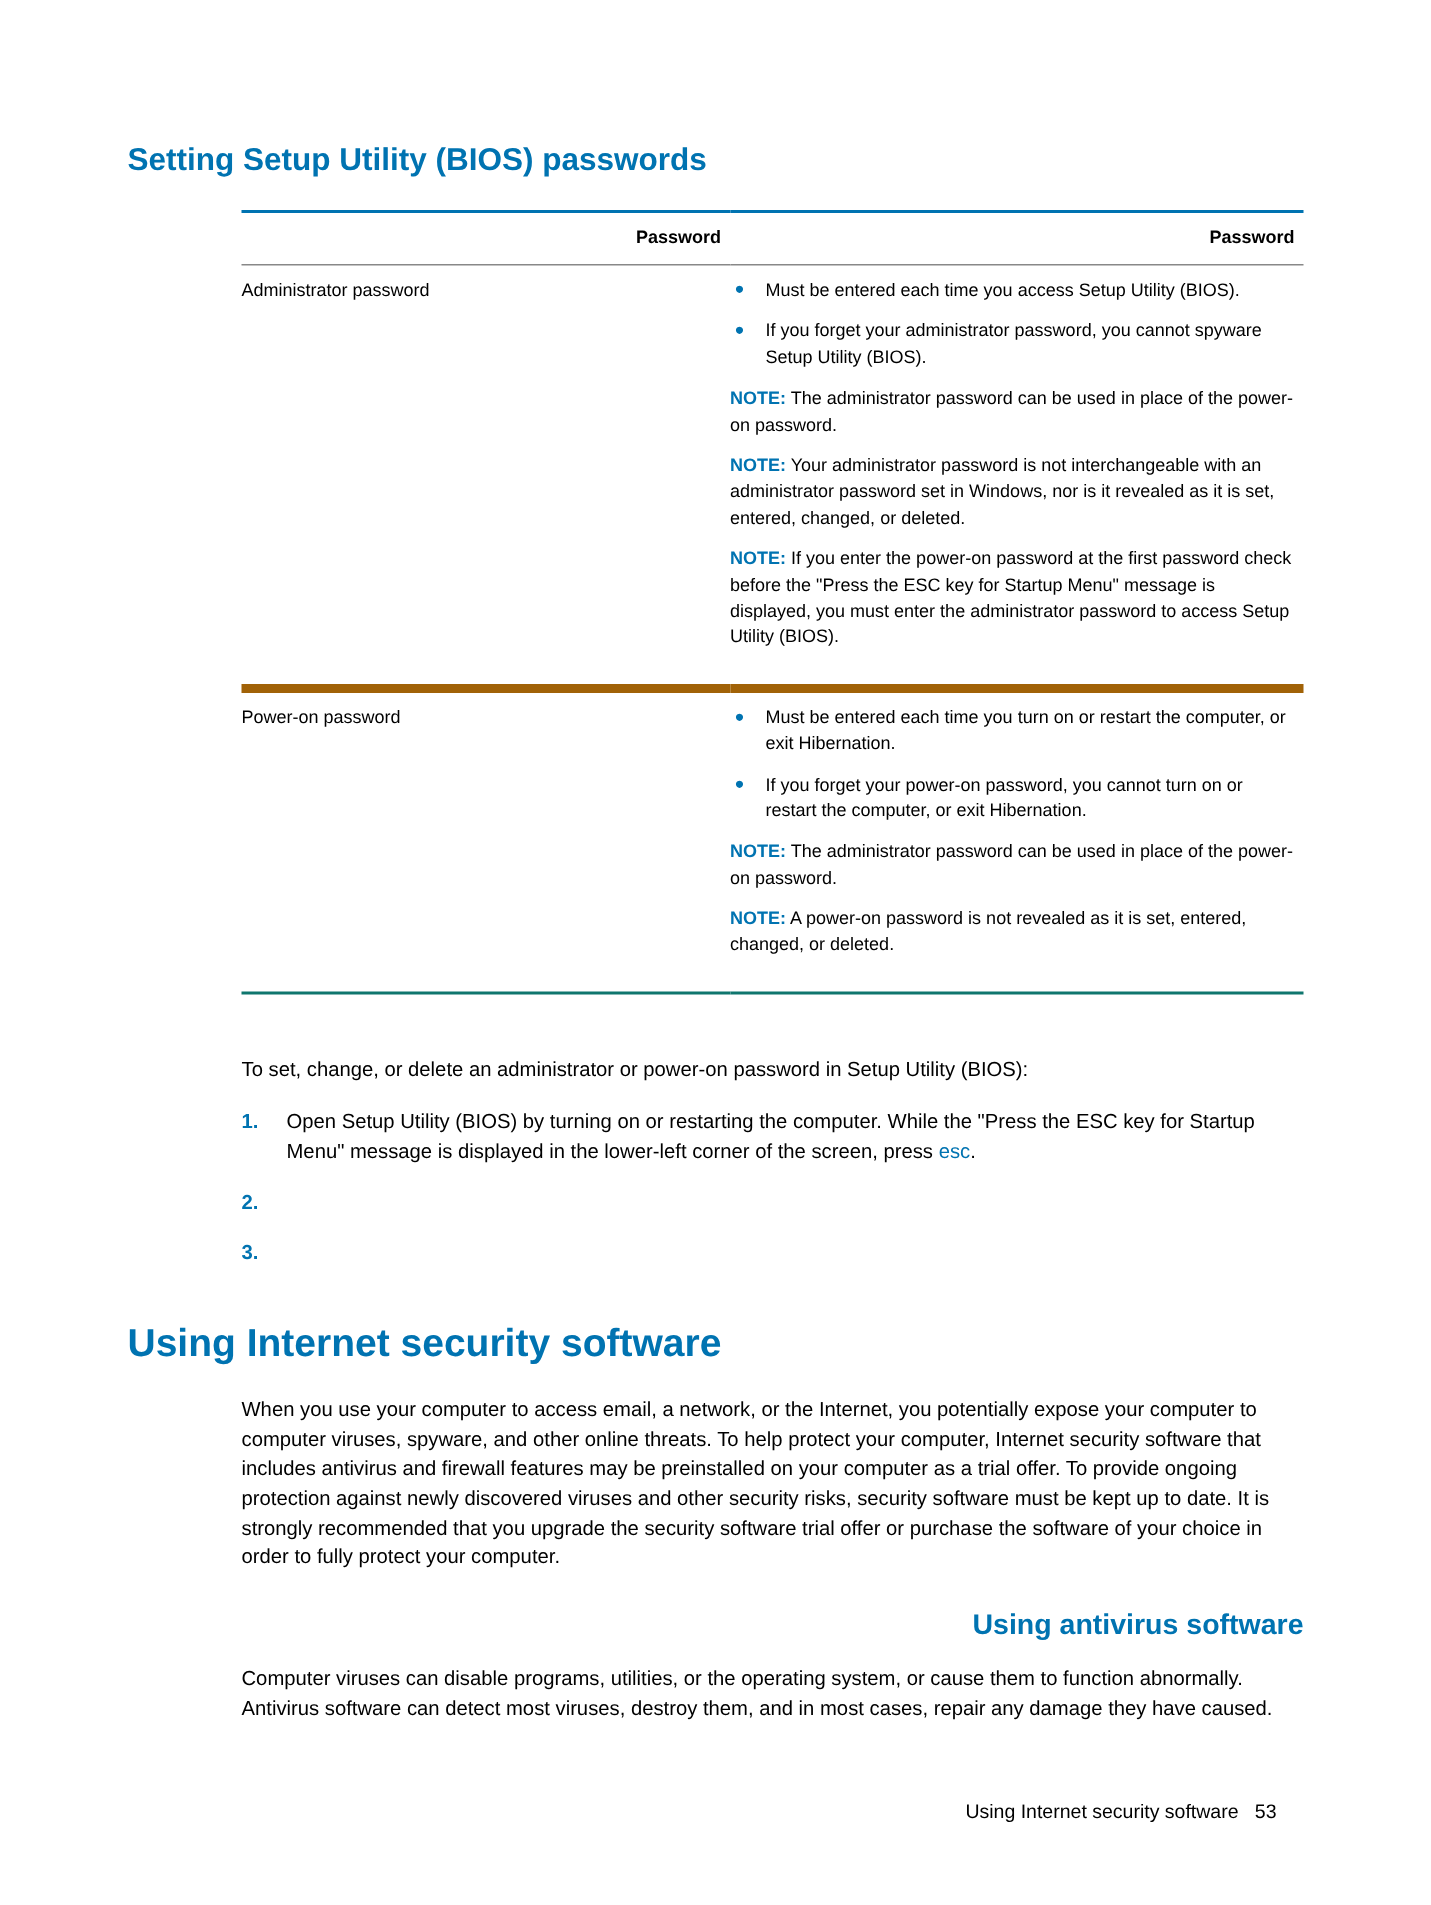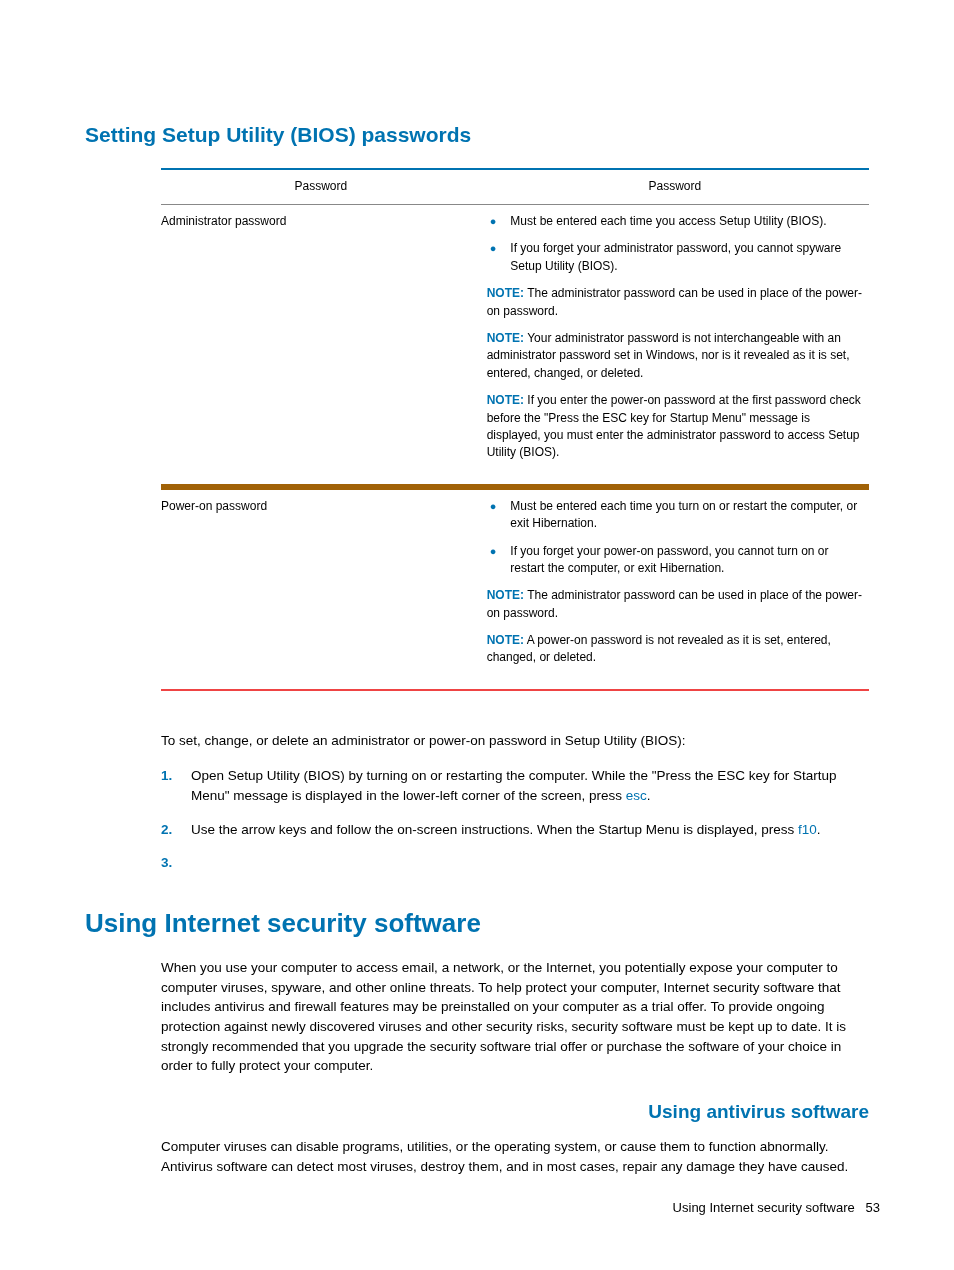--- a/index.html
+++ b/index.html
@@ -8,21 +8,20 @@
       width: 954px;
       height: 1270px;
       background: #fff;
       position: relative;
       font-size: 13.5px;
       line-height: 1.45;
       color: #000;
     }
     .page {
       padding: 92px 85px 60px 85px;
-      margin-top: 28px;
     }
     .h2 {
       color: #0073b1;
       font-size: 21px;
       font-weight: bold;
       margin-bottom: 18px;
     }
     .h1 {
       color: #0073b1;
       font-size: 26px;
@@ -42,51 +41,51 @@
       margin-left: 76px;
       margin-bottom: 40px;
     }
     table {
       width: 100%;
       border-collapse: collapse;
       font-size: 12px;
     }
     thead tr { border-top: 2px solid #0073b1; border-bottom: 1px solid #888; }
     th {
-      text-align: center;
-      font-weight: normal;
+      text-align: right;
+      font-weight: bold;
       padding: 8px 6px 8px 0;
       vertical-align: top;
     }
     th:first-child { width: 46%; }
     tbody td {
       padding: 8px 6px 12px 0;
       vertical-align: top;
       border-bottom: 6px solid #a16207;
     }
-    tbody tr:last-child td { border-bottom: 2px solid #ef4444; }
+    tbody tr:last-child td { border-bottom: 2px solid #0f766e; }
     .fn-bullet { display: flex; margin-bottom: 10px; }
     .fn-bullet .dot { color: #0073b1; font-size: 11px; margin-right: 14px; margin-left: 3px; line-height: 1.6; }
     .note { margin-bottom: 10px; }
     .note-label { color: #0073b1; font-weight: bold; }
     .body-indent { margin-left: 76px; }
     .para { margin-bottom: 16px; }
     ol.steps {
       list-style: none;
       margin-left: 76px;
       margin-bottom: 16px;
     }
     ol.steps li { display: flex; margin-bottom: 14px; }
     ol.steps .num { color: #0073b1; font-weight: bold; width: 30px; flex-shrink: 0; }
     .keytext { color: #0073b1; }
     .bold { font-weight: bold; }
     .footer {
       position: absolute;
       bottom: 52px;
-      right: 74px;
+      right: 103px;
       font-size: 13px;
     }
   </style>
 </head>
 <body>
 
 <div class="page">
   <div class="h2">Setting Setup Utility (BIOS) passwords</div>
 
   <div class="table-wrap">
@@ -135,21 +134,20 @@
 
   <p class="para body-indent">To set, change, or delete an administrator or power-on password in Setup Utility (BIOS):</p>
 
   <ol class="steps">
     <li>
       <span class="num">1.</span>
       <span><span>Open Setup Utility (BIOS) by turning on or restarting the computer. While the "Press the ESC key for Startup Menu" message is displayed in the lower-left corner of the screen, press </span><span class="keytext">esc</span><span>.</span></span>
     </li>
     <li>
       <span class="num">2.</span>
-      <span><span>Use the arrow keys and follow the on-screen instructions. When the Startup Menu is displayed, press </span><span class="keytext">f10</span><span>.</span></span>
     </li>
     <li>
       <span class="num">3.</span>
     </li>
   </ol>
 
 
   <div class="h1">Using Internet security software</div>
 
   <p class="para body-indent">When you use your computer to access email, a network, or the Internet, you potentially expose your computer to computer viruses, spyware, and other online threats. To help protect your computer, Internet security software that includes antivirus and firewall features may be preinstalled on your computer as a trial offer. To provide ongoing protection against newly discovered viruses and other security risks, security software must be kept up to date. It is strongly recommended that you upgrade the security software trial offer or purchase the software of your choice in order to fully protect your computer.</p>

